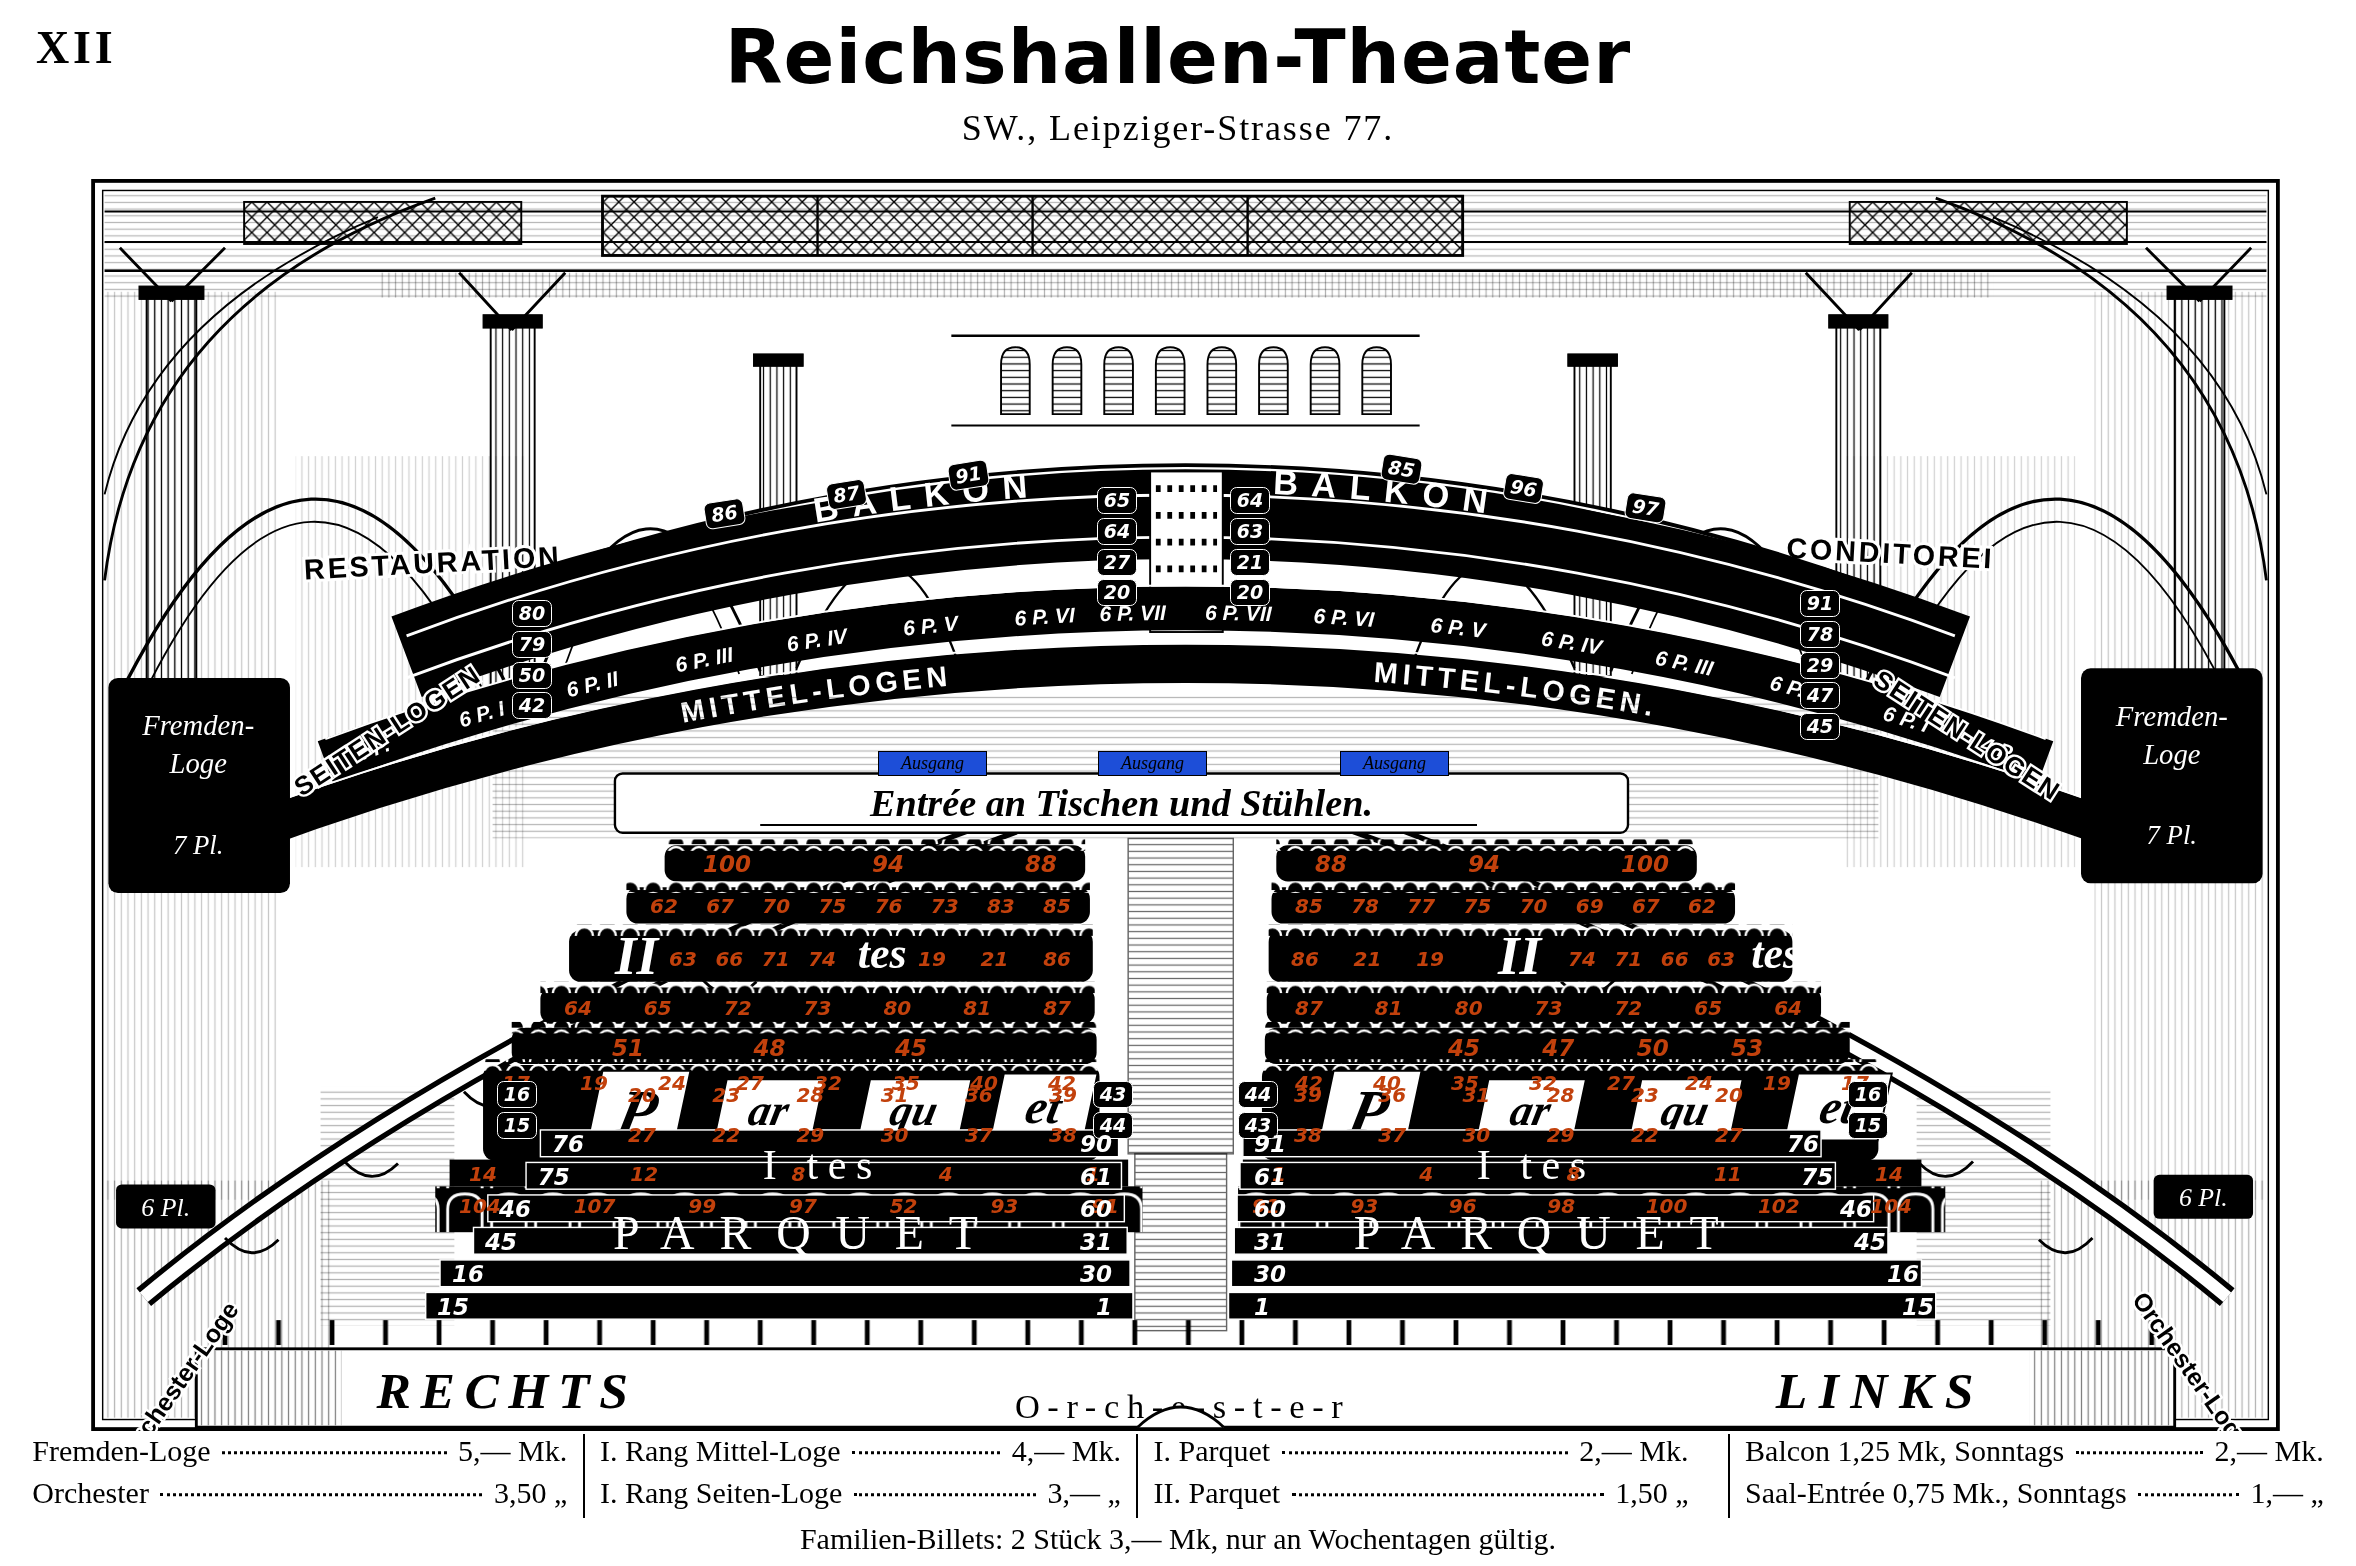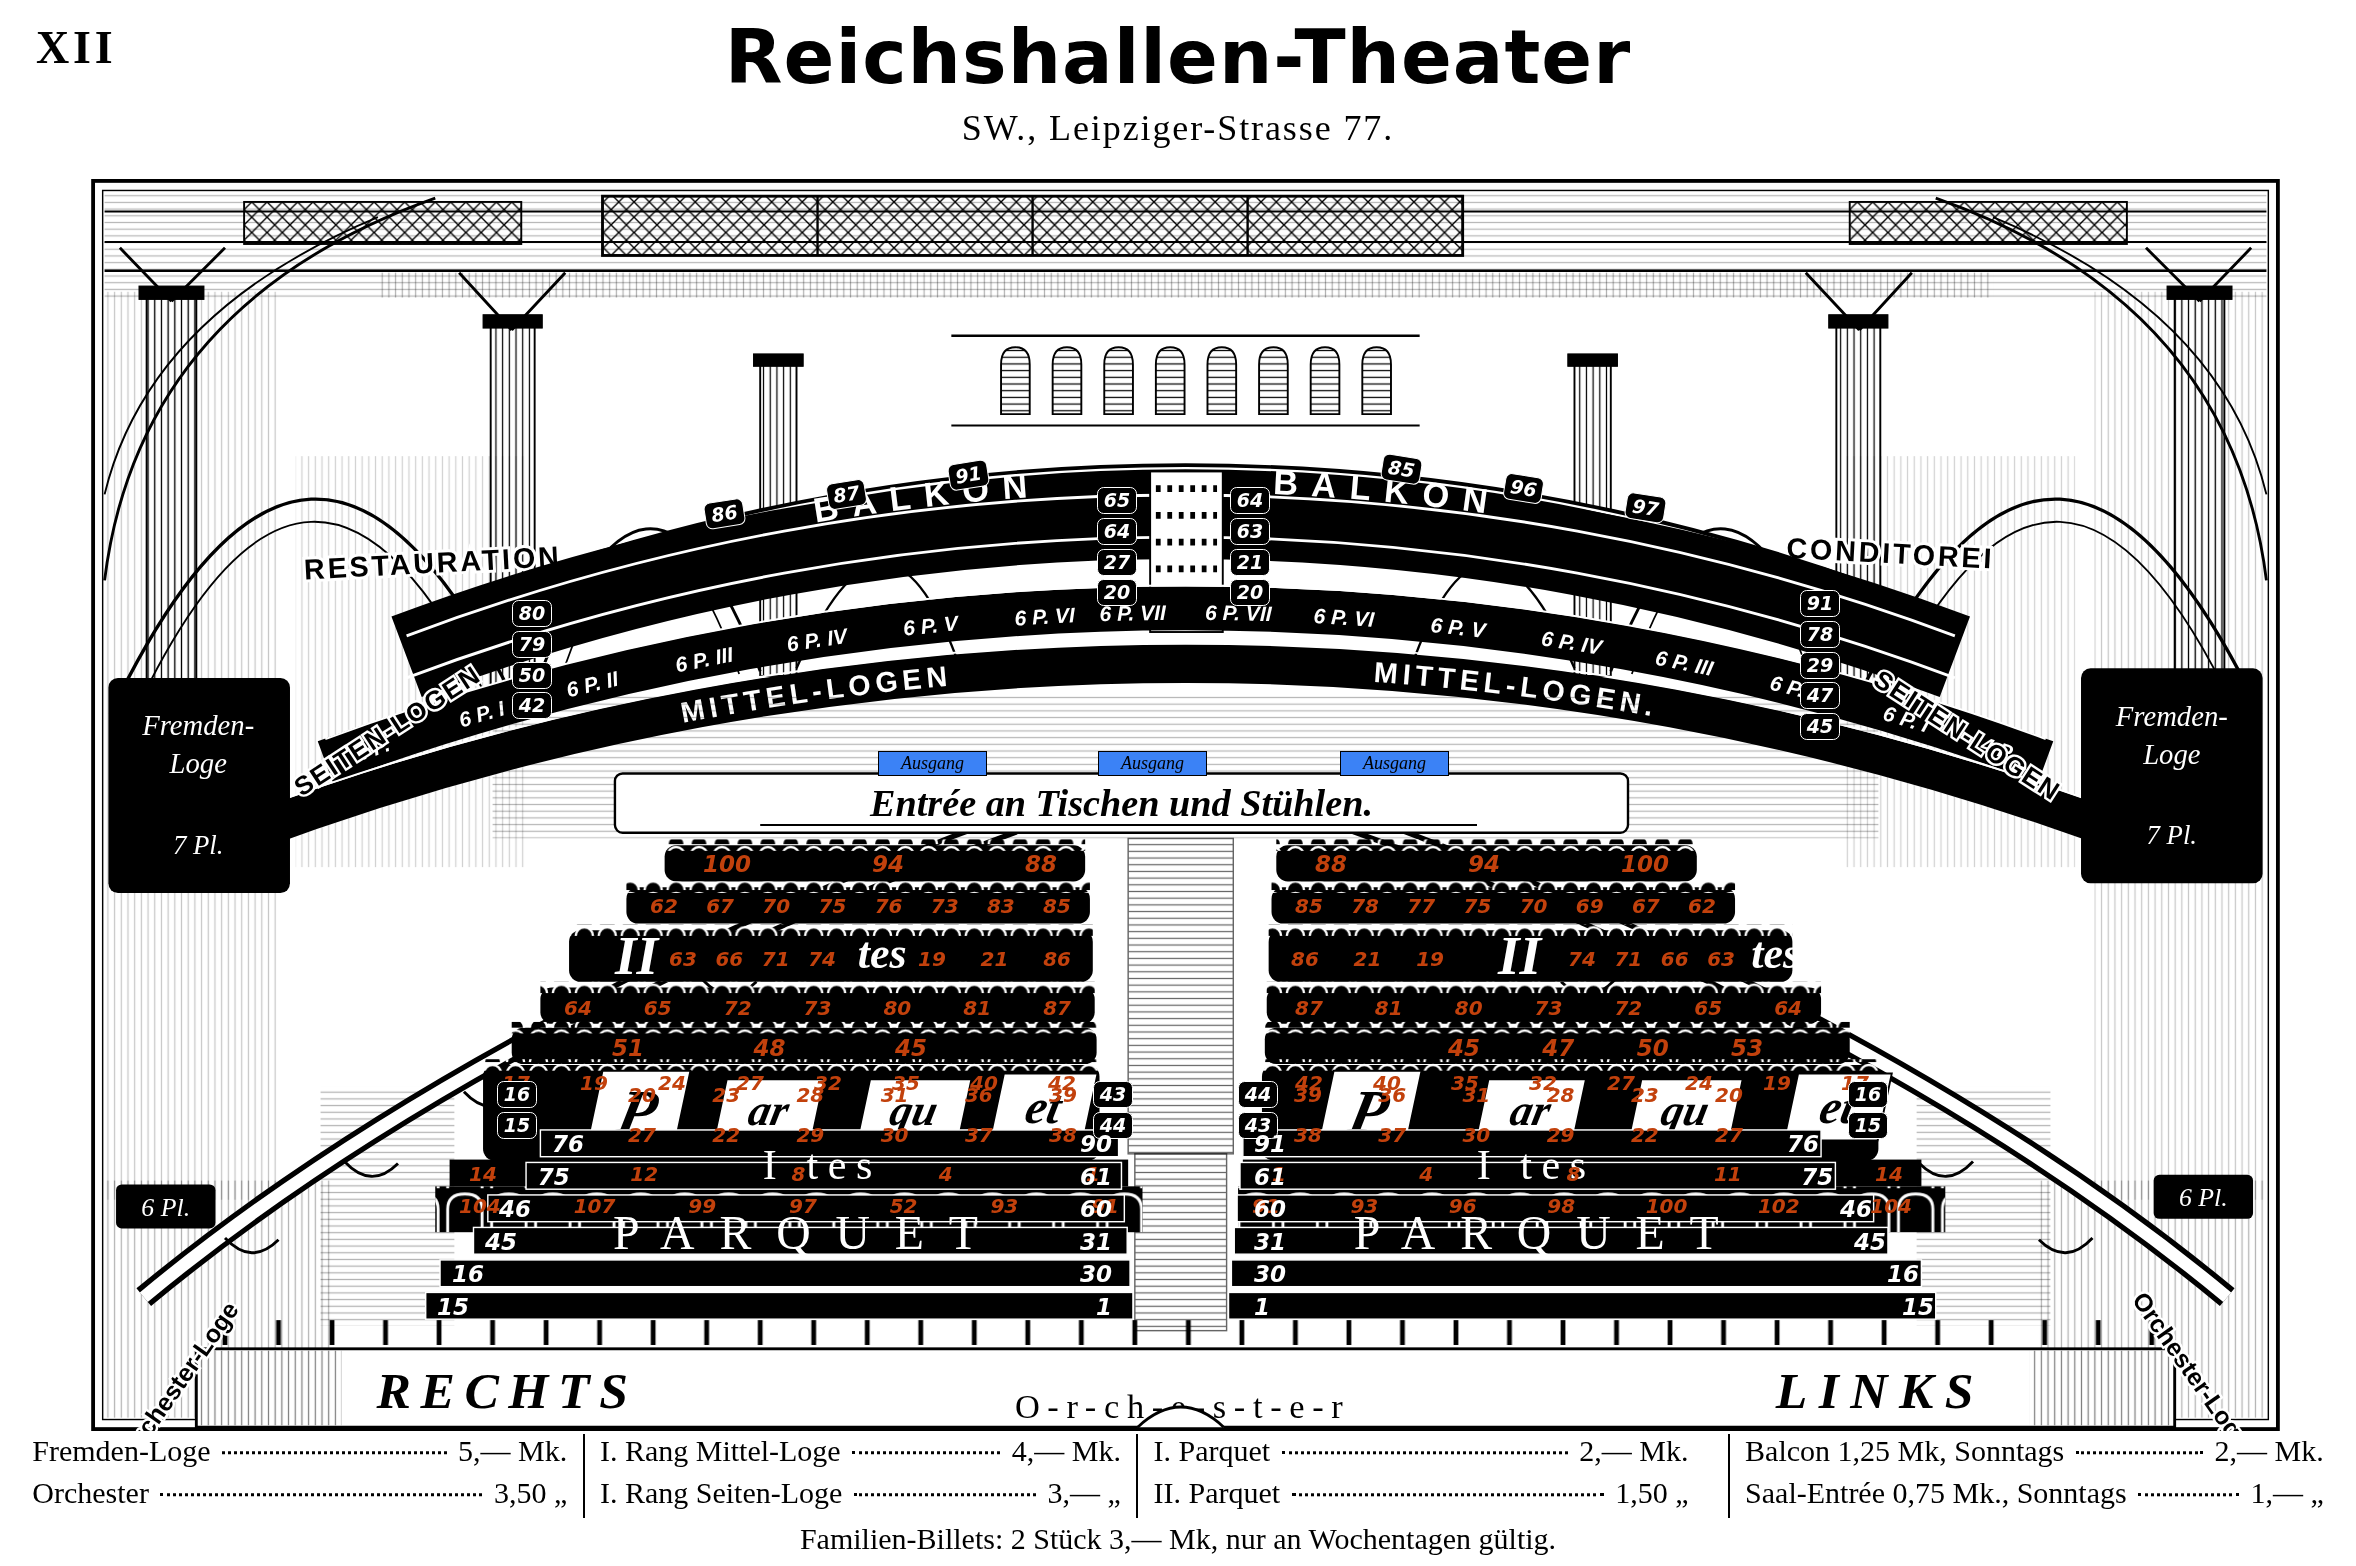--- a/index.html
+++ b/index.html
@@ -30,21 +30,21 @@
   .stepA span:nth-child(2){transform:translateX(-14.3px);}
   .stepA span:nth-child(3){transform:translateX(-53px);}
   .stepA span:nth-child(4){transform:translateX(-67px);}
   .stepA span:nth-child(5){transform:translateX(-100px);}
   .stepA span:nth-child(6){transform:translateX(-115px);}
   .stepD span:nth-child(2){transform:translateX(14.3px);}
   .stepD span:nth-child(3){transform:translateX(53px);}
   .stepD span:nth-child(4){transform:translateX(67px);}
   .stepD span:nth-child(5){transform:translateX(100px);}
   .stepD span:nth-child(6){transform:translateX(115px);}
-  .aus{position:absolute;z-index:6;width:107px;text-align:center;background:#3b82f6;border:1.9px solid #000;
+  .aus{position:absolute;z-index:6;width:107px;text-align:center;background:#1d4ed8;border:1.9px solid #000;
        font:italic 400 18px "Liberation Serif",serif;line-height:23px;}
   
   #prices{position:absolute;left:0;right:0;top:1434px;display:flex;align-items:stretch;
           font:400 30px "Liberation Serif",serif;padding:0 17px;z-index:3;}
   .pcol{display:flex;flex-direction:column;justify-content:flex-start;padding:0 15.3px;}
   .pcol+.pcol{border-left:2.9px solid #000;}
   .pc1{flex:0 0 535px;}.pc2{flex:0 0 521px;}.pc3{flex:0 0 535px;}.pc4{flex:1;margin-left:24px;}
   .prow{display:flex;align-items:baseline;height:42px;white-space:nowrap;}
   .plead{flex:1;margin:0 11.5px;border-bottom:3.8px dotted #000;transform:translateY(-6.7px);min-width:17px;}
   .pprice{white-space:nowrap;}

